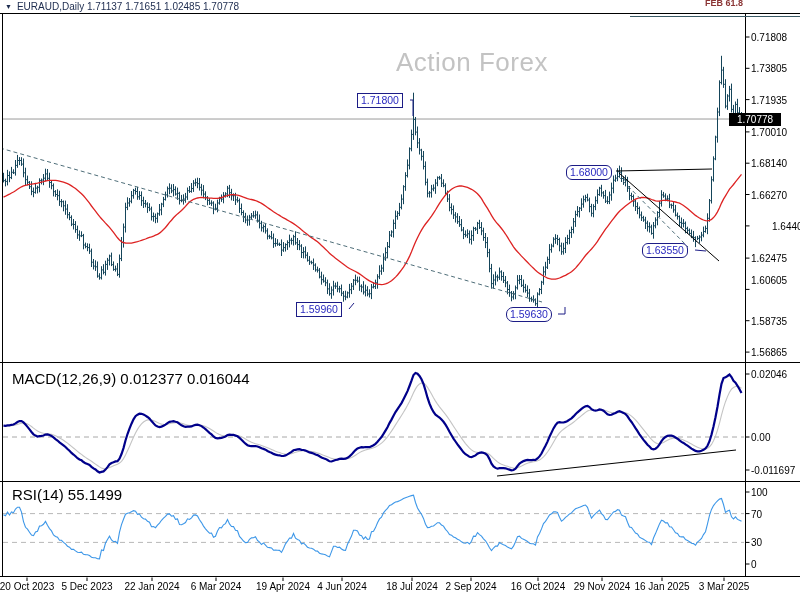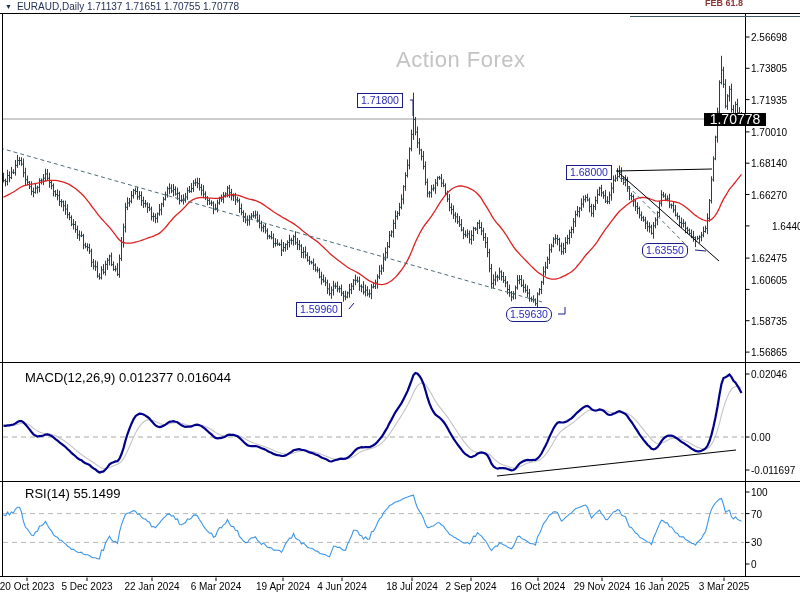--- a/index.html
+++ b/index.html
@@ -2,28 +2,28 @@
 <html><head>
 <meta charset="utf-8">
 <style>
   html,body{margin:0;padding:0;background:#fff;}
   body{width:800px;height:600px;position:relative;overflow:hidden;font-family:"Liberation Sans",sans-serif;}
   .root{position:absolute;inset:0;}
   #cv{position:absolute;left:0;top:0;}
   .hdr{position:absolute;left:5px;top:0;height:13px;display:flex;align-items:center;gap:5px;font-size:10px;color:#1c2b4e;white-space:nowrap;}
   .tri{font-size:7px;color:#1c2b4e;line-height:13px;}
   .fib{position:absolute;top:-2px;right:57px;font-size:9px;font-weight:bold;color:#8b3535;}
-  .wm{position:absolute;left:396px;top:47px;font-size:22px;color:#c3c3c3;letter-spacing:.5px;}
-  .plabel{position:absolute;left:25px;font-size:13px;color:#000;white-space:nowrap;}
+  .wm{position:absolute;left:396px;top:47px;font-size:26px;color:#c3c3c3;letter-spacing:.5px;}
+  .plabel{position:absolute;left:12px;font-size:15px;color:#000;white-space:nowrap;}
   #macd-label{top:370px;}
   #rsi-label{top:486px;}
   .axlab{position:absolute;left:751px;font-size:10px;color:#000;transform:translateY(-50%);white-space:nowrap;}
   .dlab{position:absolute;top:581px;font-size:10px;color:#000;transform:translateX(-50%);white-space:nowrap;}
   .anno{position:absolute;font-size:10.5px;color:#2a2ac0;border:1px solid #1c1c86;background:#fff;padding:0 3px;height:13px;line-height:13px;white-space:nowrap;}
-  .curtag{position:absolute;left:704px;width:62px;height:13px;background:#000;color:#fff;font-size:14px;line-height:13px;text-align:center;}
+  .curtag{position:absolute;left:729px;width:52px;height:13px;background:#000;color:#fff;font-size:10px;line-height:13px;text-align:center;}
 </style>
 </head>
 <body>
 
 <div class="root">
 
   <svg id="cv" width="800" height="600">
       <defs>
         <clipPath id="cm">
           <rect x="2" y="13" width="744" height="350"></rect>
@@ -62,32 +62,32 @@
       <line x1="630" y1="16.5" x2="800" y2="16.5" stroke="#3a5a66" stroke-width="1"></line>
       <path d="M745.5 37.0H749.5M745.5 68.3H749.5M745.5 99.6H749.5M745.5 131.9H749.5M745.5 163.2H749.5M745.5 194.5H749.5M745.5 225.9H749.5M745.5 258.1H749.5M745.5 289.4H749.5M745.5 320.7H749.5M745.5 352.1H749.5M745.5 374H749.5M745.5 437H749.5M745.5 470H749.5M745.5 492.0H749.5M745.5 513.6H749.5M745.5 542.4H749.5M745.5 564.0H749.5M27 577.5V581M87 577.5V581M152 577.5V581M216 577.5V581M283 577.5V581M342 577.5V581M412 577.5V581M471 577.5V581M538 577.5V581M602 577.5V581M662 577.5V581M724 577.5V581" stroke="#000" stroke-width="1" fill="none"></path>
       <polyline points="410,100 413,100 413,116" stroke="#1c1c86" stroke-width="1" fill="none"></polyline>
       <polyline points="695,250 706,251" stroke="#1c1c86" stroke-width="1" fill="none"></polyline>
       <polyline points="349,309 354,303" stroke="#1c1c86" stroke-width="1" fill="none"></polyline>
       <polyline points="558,314 565,314 565,307" stroke="#1c1c86" stroke-width="1" fill="none"></polyline>
     </svg>
 
   <div class="hdr">
     <span class="tri">▼</span>
-    <span>EURAUD,Daily  1.71137 1.71651 1.70755 1.70778</span>
+    <span>EURAUD,Daily  1.71137 1.71651 1.02485 1.70778</span>
   </div>
 
   <div class="fib">FEB 61.8</div>
 
   <div class="wm">Action Forex</div>
 
   <div class="plabel" id="macd-label">MACD(12,26,9) 0.012377 0.016044</div>
   <div class="plabel" id="rsi-label">RSI(14) 55.1499</div>
 
   <div id="price-axis">
-      <div class="axlab" style="top: 37px;">2.56698</div>
+      <div class="axlab" style="top: 37px;">0.71808</div>
       <div class="axlab" style="top: 68.3225px;">1.73805</div>
       <div class="axlab" style="top: 99.645px;">1.71935</div>
       <div class="axlab" style="top: 131.889px;">1.70010</div>
       <div class="axlab" style="top: 163.211px;">1.68140</div>
       <div class="axlab" style="top: 194.534px;">1.66270</div>
       <div class="axlab" style="top: 225.856px; margin-left: 21px;">1.64400</div>
       <div class="axlab" style="top: 258.1px;">1.62475</div>
       <div class="axlab" style="top: 280px;">1.60605</div>
       <div class="axlab" style="top: 320.745px;">1.58735</div>
       <div class="axlab" style="top: 352.067px;">1.56865</div>
@@ -112,20 +112,20 @@
       <div class="dlab" style="left: 342px;">4 Jun 2024</div>
       <div class="dlab" style="left: 412px;">18 Jul 2024</div>
       <div class="dlab" style="left: 471px;">2 Sep 2024</div>
       <div class="dlab" style="left: 538px;">16 Oct 2024</div>
       <div class="dlab" style="left: 602px;">29 Nov 2024</div>
       <div class="dlab" style="left: 662px;">16 Jan 2025</div>
       <div class="dlab" style="left: 724px;">3 Mar 2025</div>
     </div>
   <div id="annos">
       <div class="anno" style="left: 357px; top: 93px;">1.71800</div>
-      <div class="anno" style="left: 566px; top: 165px;">1.68000</div>
+      <div class="anno" style="left: 566px; top: 165px; border-radius: 6px;">1.68000</div>
       <div class="anno" style="left: 642px; top: 243px; border-radius: 6px;">1.63550</div>
       <div class="anno" style="left: 296px; top: 302px;">1.59960</div>
       <div class="anno" style="left: 506px; top: 307px; border-radius: 7px;">1.59630</div>
     </div>
 
   <div class="curtag" id="cur" style="top: 112.525px;">1.70778</div>
 </div>
 
 </body></html>

